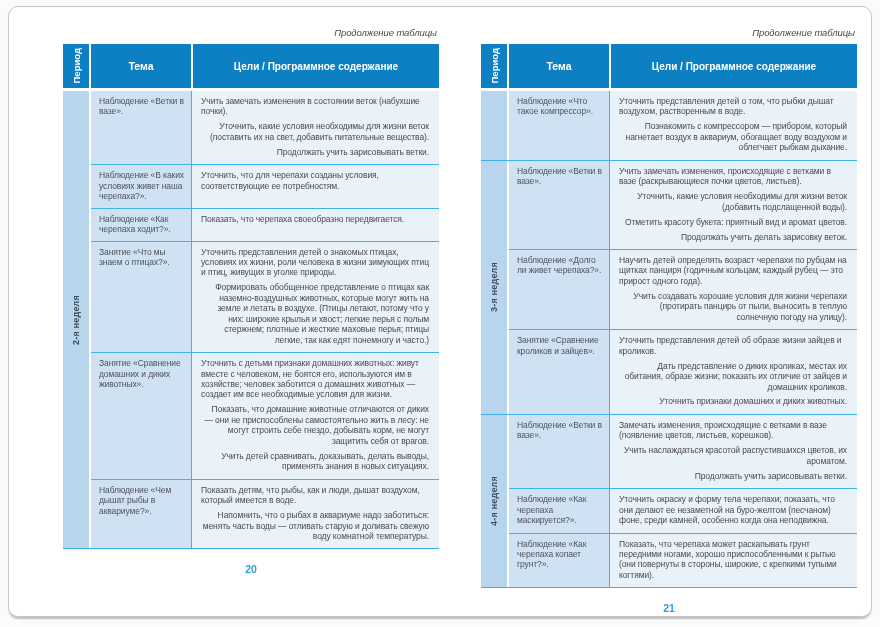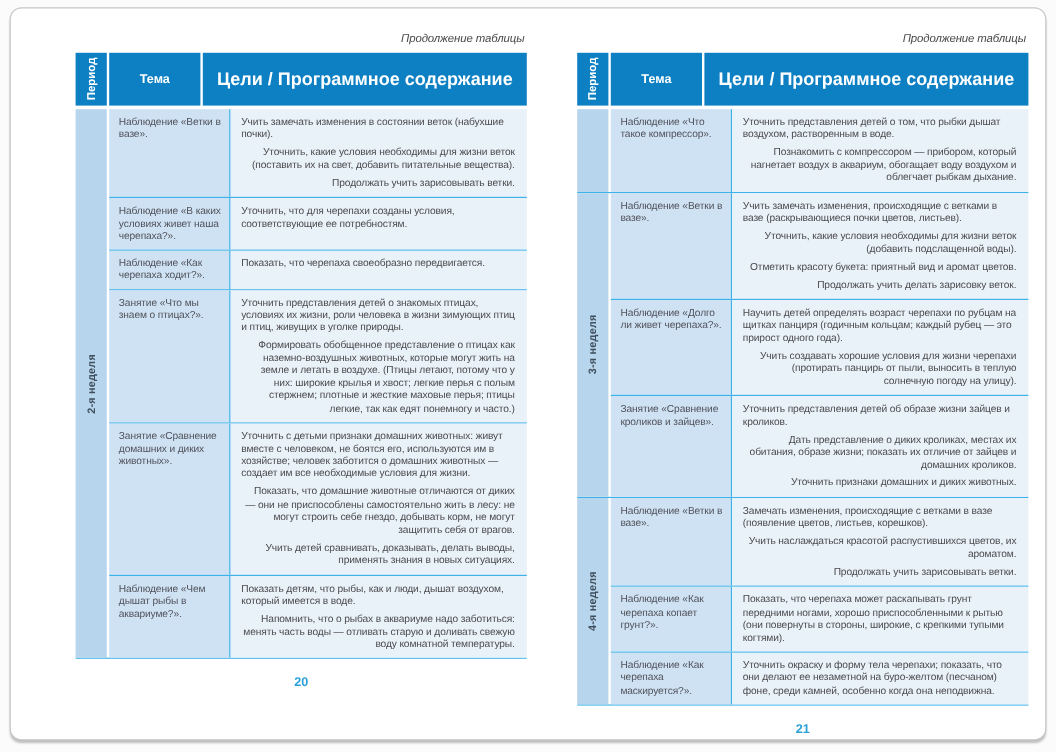--- a/index.html
+++ b/index.html
@@ -41,22 +41,22 @@
     background: #0d80c4;
     color: #ffffff;
     font-weight: bold;
     display: flex;
     align-items: center;
     justify-content: center;
     height: 44px;
     text-align: center;
   }
   .th.period { width: 26px; font-size: 9.5px; }
-  .th.theme  { width: 76px; font-size: 10.5px; }
-  .th.goals  { flex: 1; font-size: 15px; }
+  .th.theme  { width: 100px; font-size: 10.5px; }
+  .th.goals  { flex: 1; font-size: 10px; }
 
   .vert {
     writing-mode: vertical-rl;
     transform: rotate(180deg);
     white-space: nowrap;
   }
 
   
   .tbody { border-bottom: 1.5px solid #3fb3e9; }
   .group { display: flex; gap: 2px; }
@@ -239,29 +239,29 @@
             <div class="rows">
               <div class="row">
                 <div class="cell theme">Наблюдение «Ветки в вазе».</div>
                 <div class="cell goals">
                   <div class="goal-p">Замечать изменения, происходящие с ветками в вазе (появление цветов, листьев, корешков).</div>
                   <div class="goal-p">Учить наслаждаться красотой распустившихся цветов, их ароматом.</div>
                   <div class="goal-p">Продолжать учить зарисовывать ветки.</div>
                 </div>
               </div>
               <div class="row">
+                <div class="cell theme">Наблюдение «Как черепаха маскируется?».</div>
+                <div class="cell goals">
+                  <div class="goal-p">Уточнить окраску и форму тела черепахи; показать, что они делают ее незаметной на буро-желтом (песчаном) фоне, среди камней, особенно когда она неподвижна.</div>
+                </div>
+              </div>
+              <div class="row">
                 <div class="cell theme">Наблюдение «Как черепаха копает грунт?».</div>
                 <div class="cell goals">
                   <div class="goal-p">Показать, что черепаха может раскапывать грунт передними ногами, хорошо приспособленными к рытью (они повернуты в стороны, широкие, с крепкими тупыми когтями).</div>
-                </div>
-              </div>
-              <div class="row">
-                <div class="cell theme">Наблюдение «Как черепаха маскируется?».</div>
-                <div class="cell goals">
-                  <div class="goal-p">Уточнить окраску и форму тела черепахи; показать, что они делают ее незаметной на буро-желтом (песчаном) фоне, среди камней, особенно когда она неподвижна.</div>
                 </div>
               </div>
             </div>
           </div>
         </div>
       </div>
       <div class="page-number">21</div>
     </div>
   </div>
 

